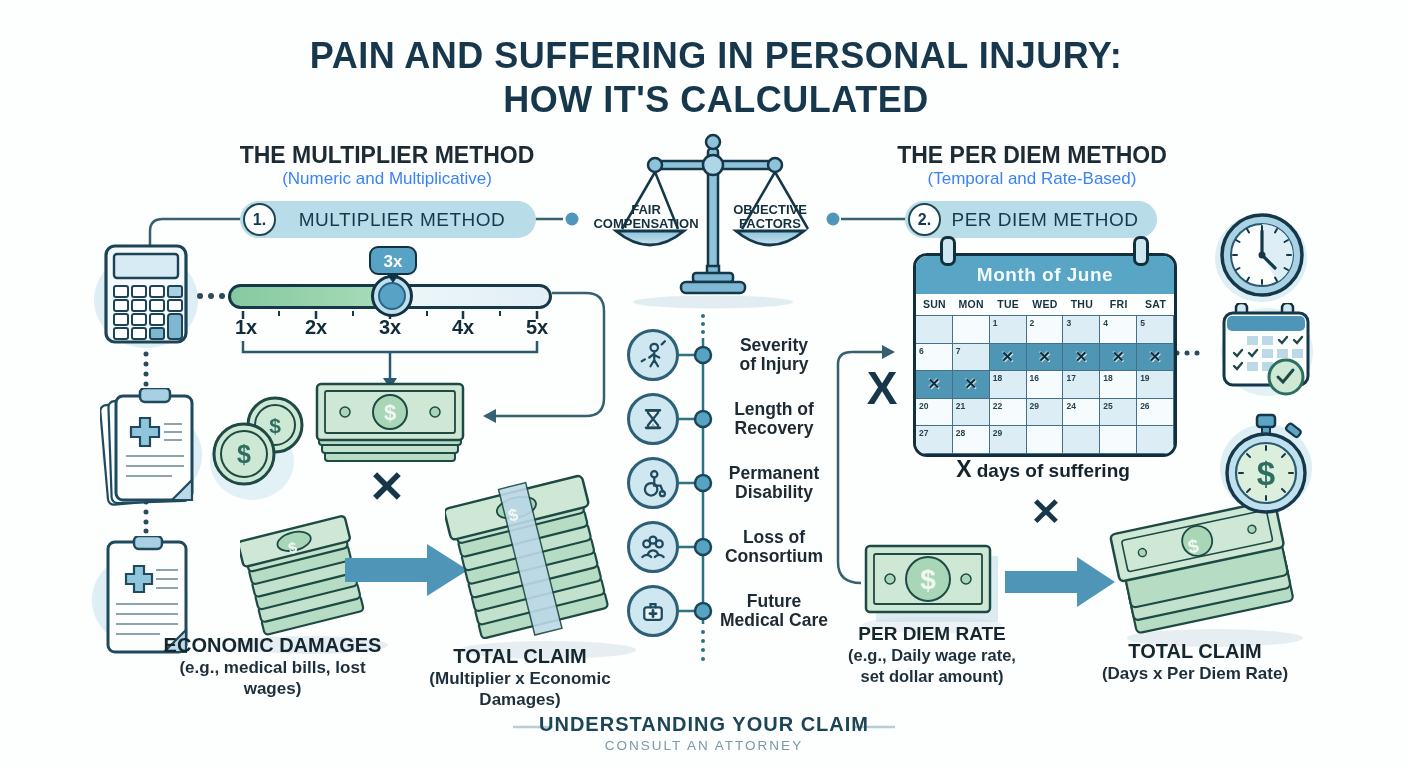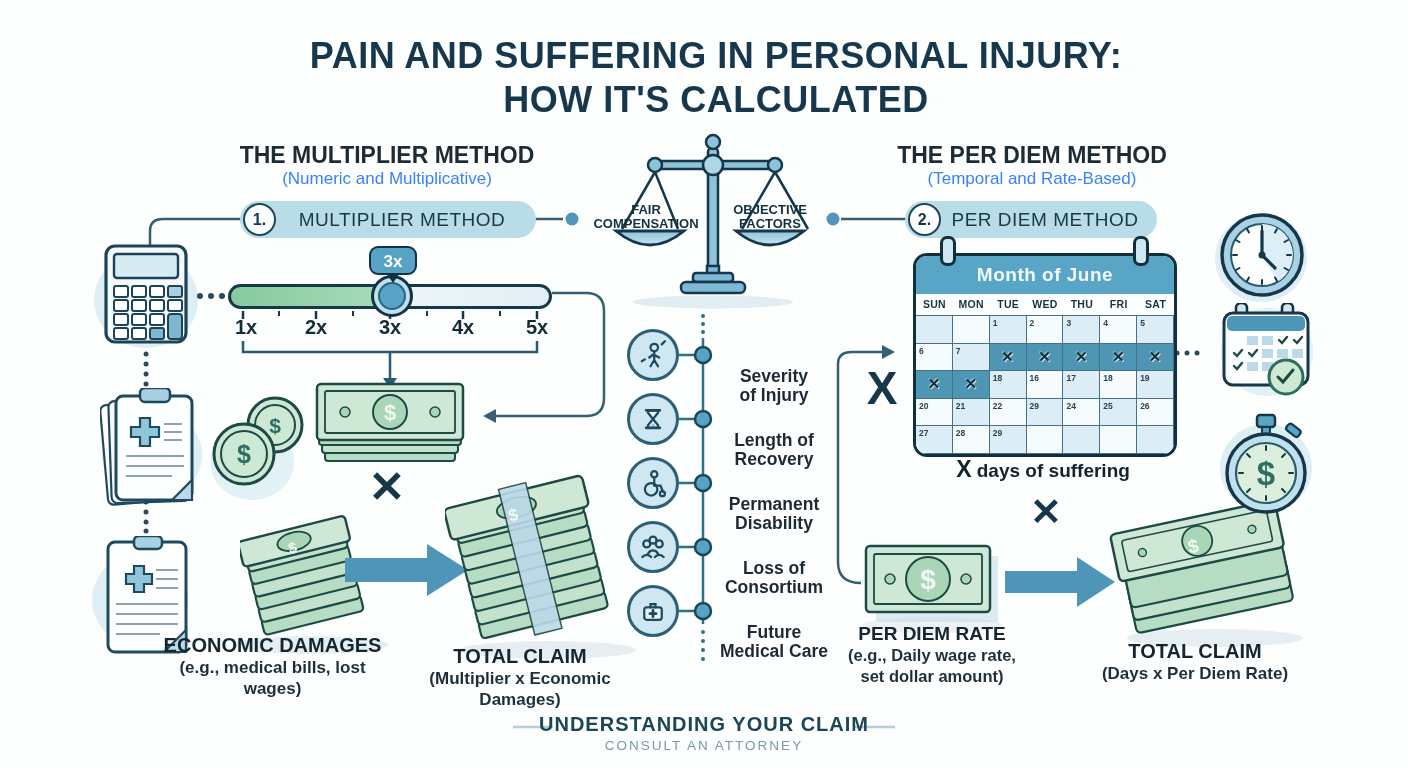--- a/index.html
+++ b/index.html
@@ -35,21 +35,21 @@
            text-align:center;line-height:27px;box-sizing:border-box;}
   .tooltip::after{content:"";position:absolute;left:50%;bottom:-10px;transform:translateX(-50%);
            border-left:7px solid transparent;border-right:7px solid transparent;border-top:10px solid #123243;}
   .tick-label{position:absolute;top:316px;width:44px;text-align:center;font-size:20px;
               font-weight:bold;color:#122c3a;}
   
   .factor-icon{position:absolute;left:627px;width:52px;height:52px;border-radius:50%;
                background:#cfe7f0;border:3px solid #2b6076;box-sizing:border-box;
                display:flex;align-items:center;justify-content:center;}
   .factor-label{position:absolute;left:710px;width:128px;text-align:center;
-                font-size:17.5px;font-weight:bold;color:#1d2a33;line-height:19px;margin-top:31px;}
+                font-size:17.5px;font-weight:bold;color:#1d2a33;line-height:19px;}
   
   .calendar{position:absolute;left:913px;top:236px;width:264px;height:224px;}
   .cal-ring{position:absolute;top:0;width:16px;height:30px;background:#cfe7f0;
             border:3px solid #122f3d;border-radius:7px;box-sizing:border-box;z-index:2;}
   .cal-body{position:absolute;left:0;top:17px;width:264px;height:204px;background:#fdfefe;
             border:3.5px solid #122f3d;border-radius:14px;overflow:hidden;box-sizing:border-box;}
   .cal-title{height:38px;background:#58a5c5;color:#f2f9fc;font-weight:bold;font-size:19px;
              text-align:center;line-height:38px;letter-spacing:.5px;}
   .cal-dayrow{height:21px;display:flex;}
   .cal-dayhead{flex:1;font-size:10.5px;font-weight:bold;color:#17323f;text-align:center;

